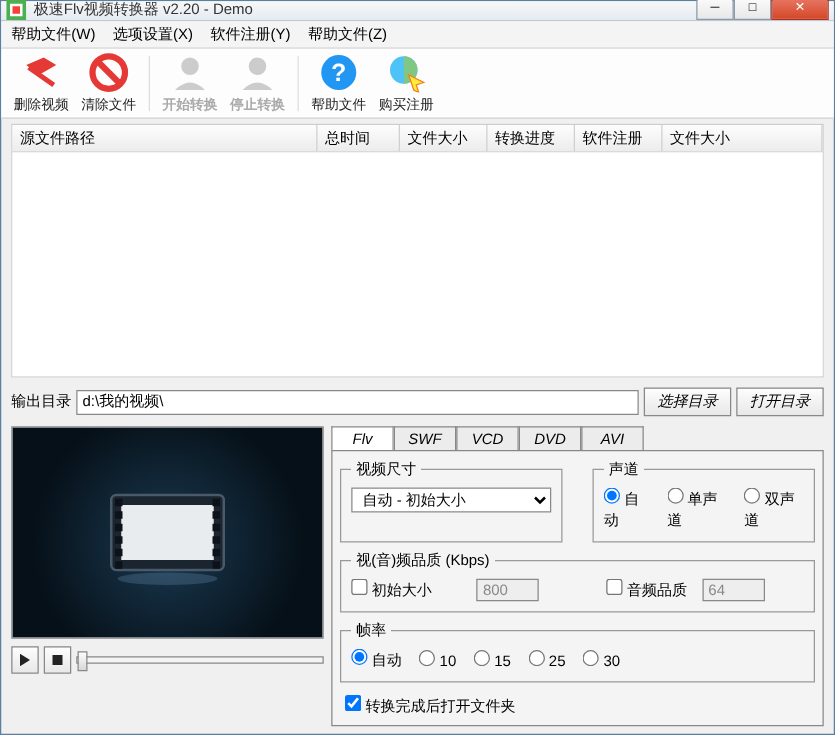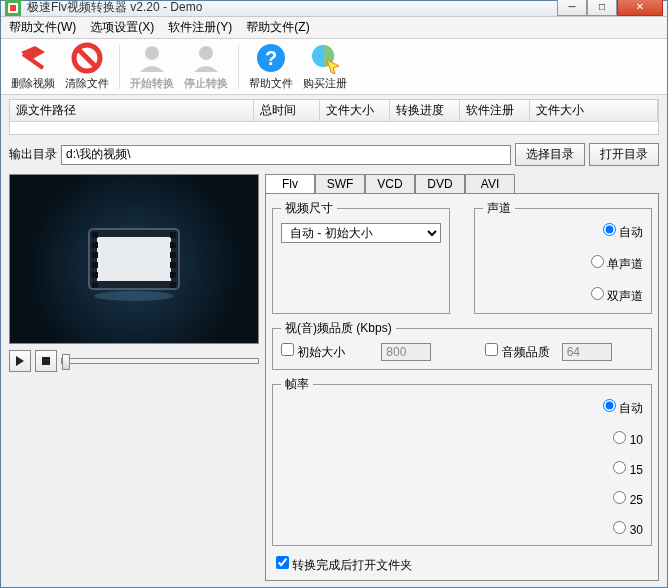--- a/index.html
+++ b/index.html
@@ -104,20 +104,21 @@
   padding: 2px 4px;
   font-family: inherit;
   font-size: 12px;
 }
 .btn {
   border: 1px solid #888;
   background: linear-gradient(#fdfdfd,#e8e8e8);
   padding: 2px 10px;
   font-size: 12px;
   font-family: inherit;
+  font-style: italic;
 }
 .lower {
   display: flex;
   gap: 6px;
   padding: 4px 8px 6px 8px;
 }
 .preview-pane {
   width: 250px;
   display: flex;
   flex-direction: column;
@@ -145,39 +146,39 @@
 .settings {
   flex:1;
   display:flex;
   flex-direction:column;
 }
 .tabs { display:flex; gap:0; }
 .tab {
   border:1px solid #888; border-bottom:none;
   padding:2px 6px; font-size:12px;
   background:#ececec;
-  min-width:50px; text-align:center;
+  min-width:50px; text-align:center;font-style:italic;
 }
 .tab.active { background:#fff; }
 .panel {
   border:1px solid #888; padding:6px; background:#f4f4f4;
   display:flex; flex-direction:column; gap:6px;
 }
 .row { display:flex; gap:24px; }
 fieldset {
   border:1px solid #999;
   padding:6px 8px 8px 8px;
   font-size:12px;
 }
 legend { padding:0 4px; }
 select, .numbox {
   border:1px solid #888; padding:1px 4px; font-family:inherit; font-size:12px; background:#fff;
 }
 .numbox.disabled { background:#eee; color:#888; }
-.radio-row { display:flex; gap:14px; align-items:flex-end;flex-direction:column; }
+.radio-row { display:flex; gap:14px; align-items:center; }
 .check-row { display:flex; gap:12px; align-items:center; }
 .footer-check { padding:4px 0 0 4px; display:flex; align-items:center; gap:4px; }
 </style>
 </head>
 <body>
 
 <div class="window">
   <div class="titlebar">
     <svg class="app-icon" viewBox="0 0 16 16">
         <rect width="16" height="16" fill="#4caf50"></rect>

